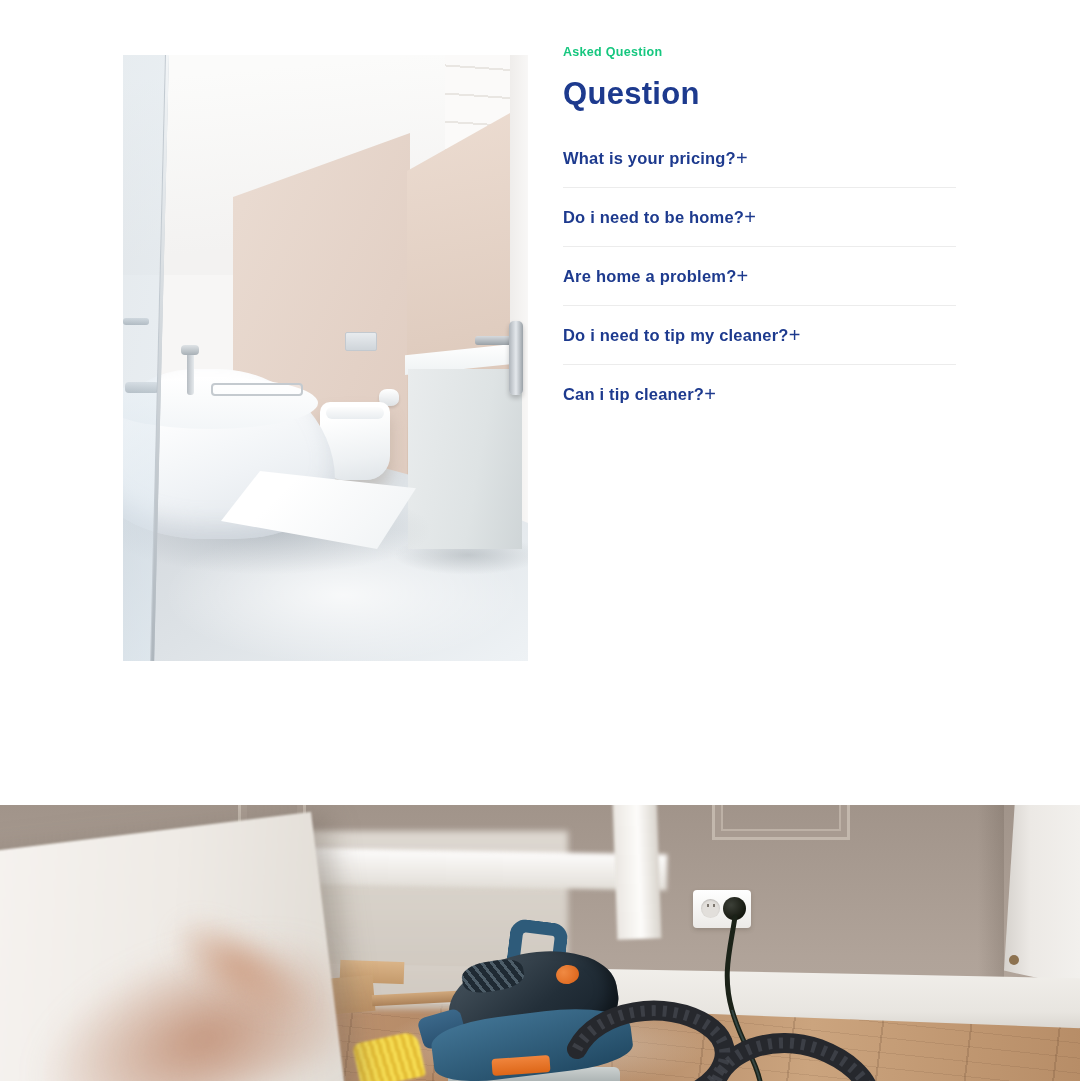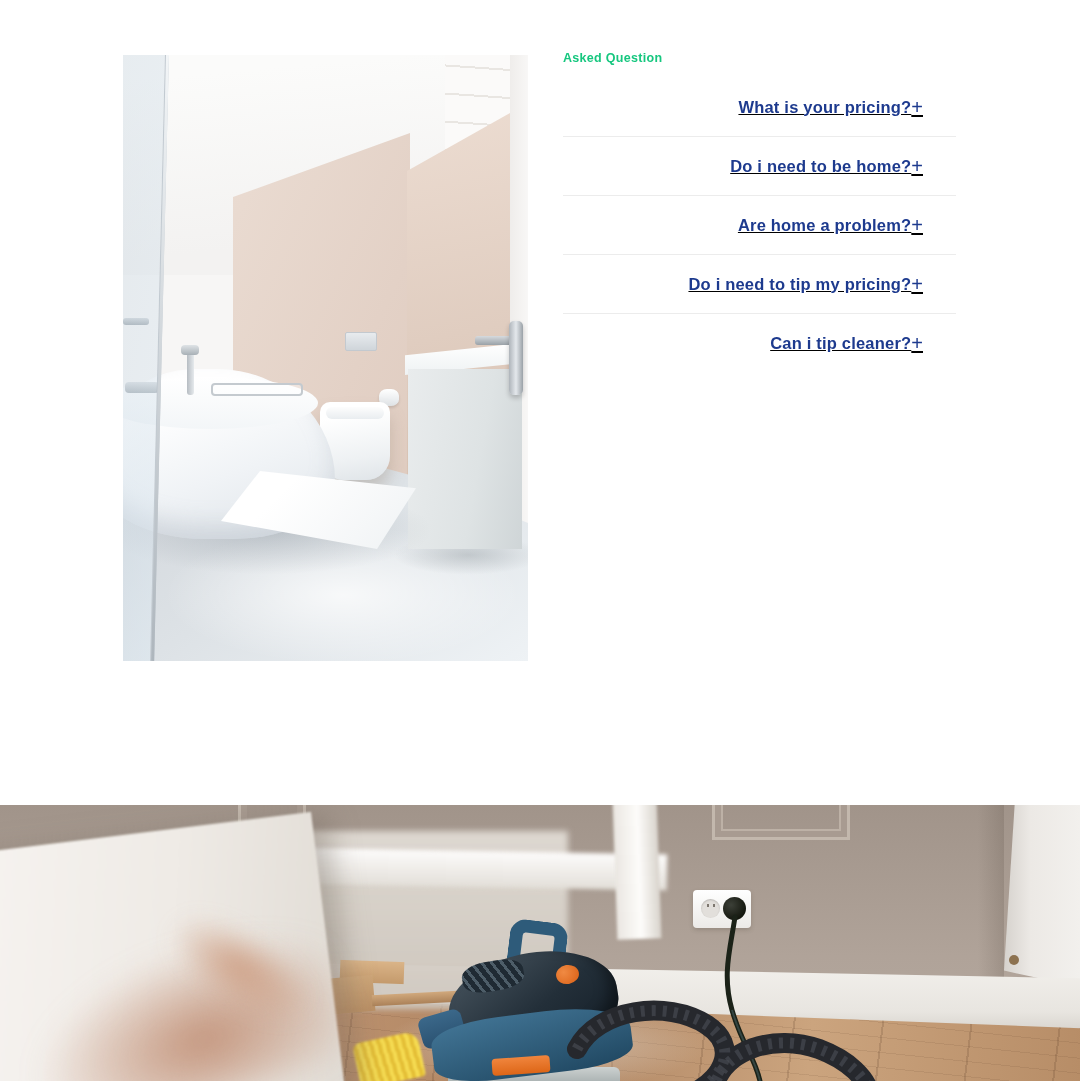--- a/index.html
+++ b/index.html
@@ -56,26 +56,26 @@
   .hand-shower-head { left:58px; top:290px; width:18px; height:10px; background:linear-gradient(#dfe3e6,#a8b0b6); border-radius:4px; }
   .mat         { left:98px; top:416px; width:195px; height:78px;
                  background:linear-gradient(135deg,#ffffff 30%,#eff2f4 100%);
                  clip-path:polygon(20% 0,100% 22%,80% 100%,0 64%); }
   .glass       { left:-6px; top:-4px; width:52px; height:614px;
                  background:linear-gradient(100deg,rgba(185,202,216,.30),rgba(222,233,241,.55));
                  border-right:4px solid #c2cad1; transform:rotate(1.4deg); transform-origin:top left; }
   .glass-edge  { left:43px; top:0; width:3px; height:606px; background:linear-gradient(#f2f5f7,#aeb6bd); transform:rotate(1.4deg); transform-origin:top left; }
 
   
-  .faq-content { position:absolute; left:563px; top:51px; width:393px; }
+  .faq-content { position:absolute; left:563px; top:45px; width:393px; }
   .eyebrow  { font-size:12.5px; font-weight:bold; color:#16c77f; letter-spacing:.3px; }
   .heading  { margin-top:13px; font-size:31px; line-height:44px; font-weight:bold; color:#1d3a8e; letter-spacing:.3px; }
   .heading span { display:block; }
   .faq-list { margin-top:13px; }
-  .faq-row  { display:flex; align-items:center; justify-content:flex-end; height:59px; border-bottom:1px solid #ececec; cursor:pointer;text-decoration:underline; }
+  .faq-row  { display:flex; align-items:center; justify-content:flex-start; height:59px; border-bottom:1px solid #ececec; cursor:pointer; }
   .faq-row:last-child { border-bottom:none; }
   .faq-q    { font-size:16.5px; font-weight:bold; color:#1d3a8e; letter-spacing:.2px; }
   .faq-plus { font-size:20px; font-weight:400; color:#1d3a8e; padding-right:33px; }
 
   
   .banner { position:absolute; left:0; top:805px; width:1080px; height:276px; overflow:hidden; background:#ab9e94; }
   .bn { position:absolute; }
   .wall        { left:0; top:0; width:1080px; height:276px; background:linear-gradient(180deg,#a1948a 0%,#b0a399 55%,#b6aaa0 100%); }
   .wainscot    { left:712px; top:-62px; width:138px; height:97px; border:3px solid #c3b8ad; box-shadow:inset 0 0 0 6px #a89b91, inset 0 0 0 8px #bdb1a6; }
   .wainscot2   { left:238px; top:-62px; width:68px; height:95px; border:3px solid #c3b8ad; box-shadow:inset 0 0 0 6px #a89b91; }
@@ -173,36 +173,37 @@
       <div class="bp mixer"></div>
       <div class="bp hand-shower"></div>
       <div class="bp hand-shower-head"></div>
       <div class="bp glass"></div>
       <div class="bp glass-edge"></div>
     </div>
 
     <div class="faq-content">
       <div class="eyebrow">Asked Question</div>
       <h2 class="heading">
+        <span>Question</span>
       </h2>
       <div class="faq-list">
         <div class="faq-row">
           <span class="faq-q">What is your pricing?</span>
           <span class="faq-plus">+</span>
         </div>
         <div class="faq-row">
           <span class="faq-q">Do i need to be home?</span>
           <span class="faq-plus">+</span>
         </div>
         <div class="faq-row">
           <span class="faq-q">Are home a problem?</span>
           <span class="faq-plus">+</span>
         </div>
         <div class="faq-row">
-          <span class="faq-q">Do i need to tip my pricing?</span>
+          <span class="faq-q">Do i need to tip my cleaner?</span>
           <span class="faq-plus">+</span>
         </div>
         <div class="faq-row">
           <span class="faq-q">Can i tip cleaner?</span>
           <span class="faq-plus">+</span>
         </div>
       </div>
     </div>
   </section>
 

